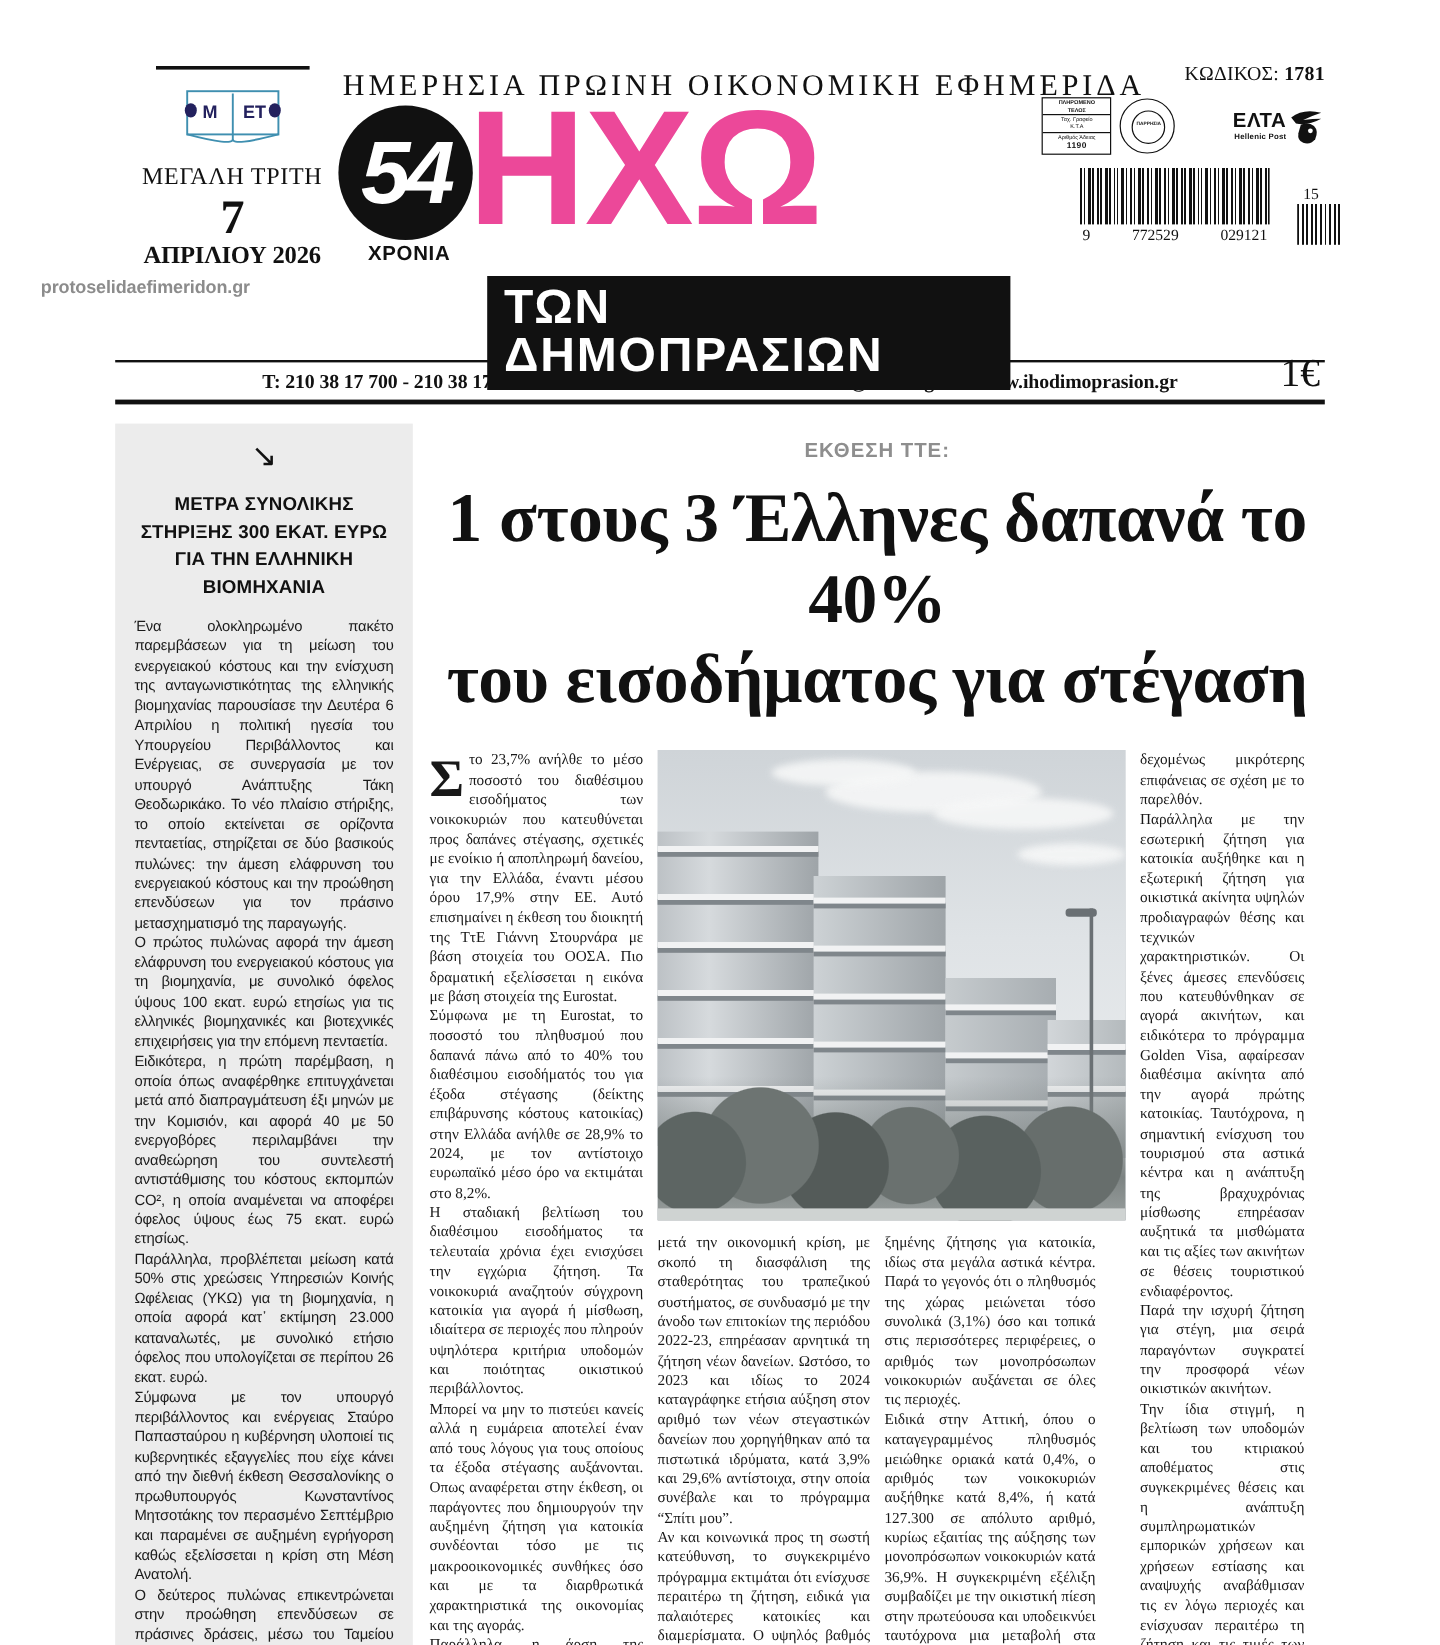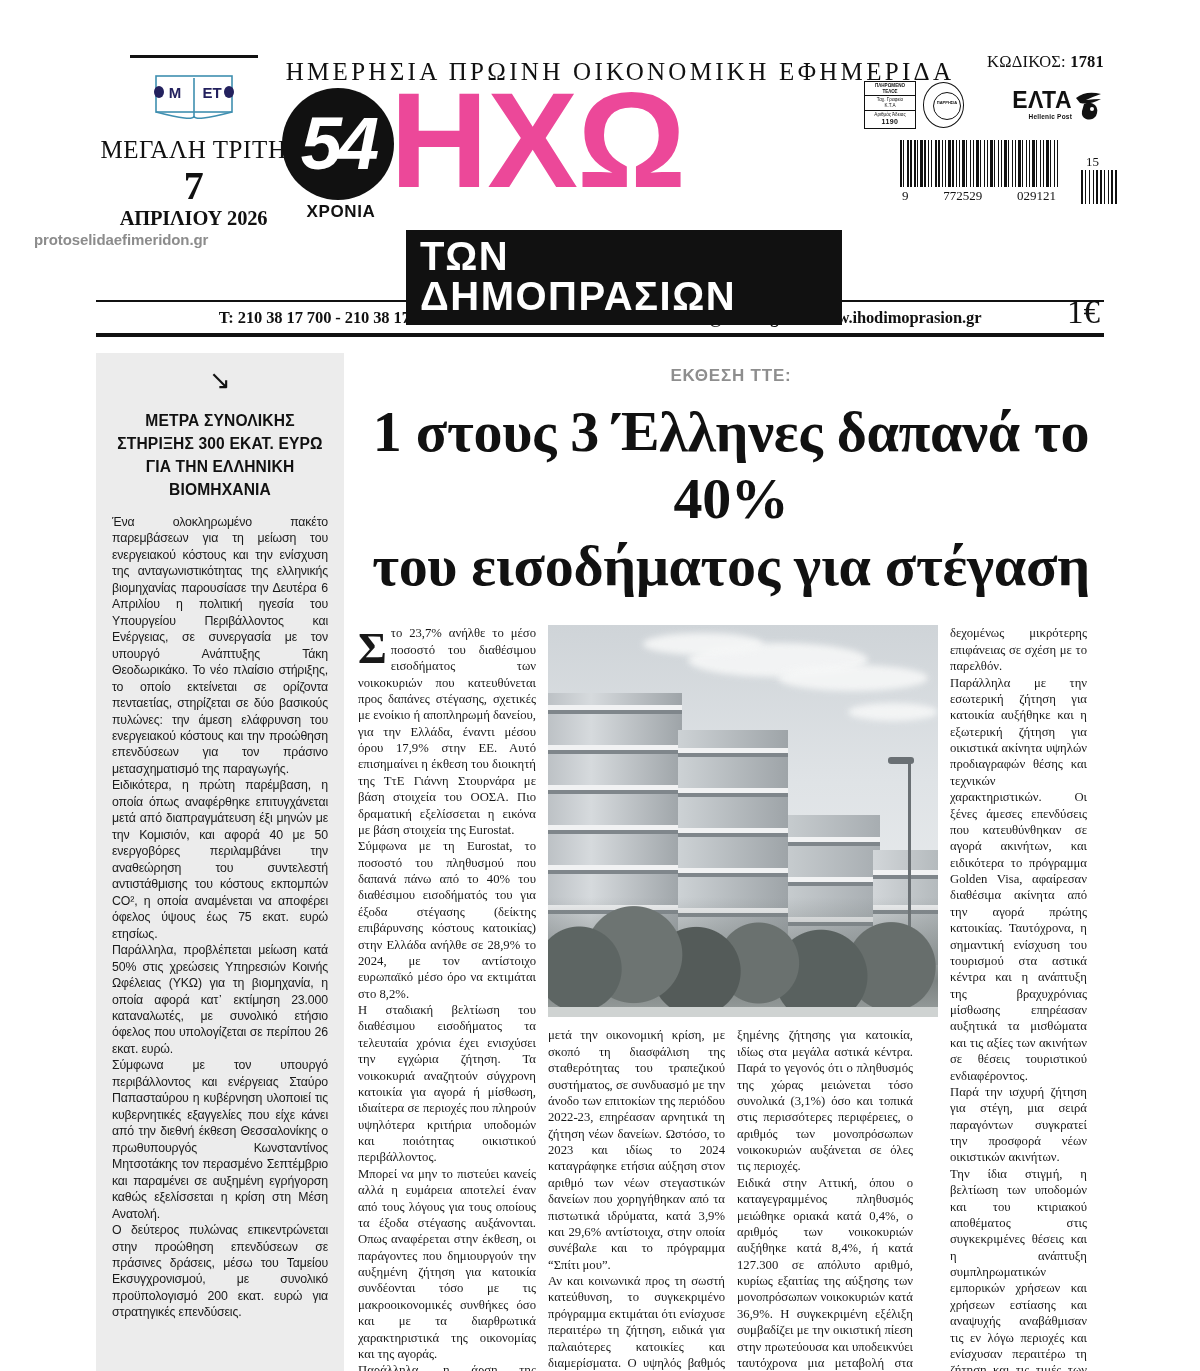--- a/index.html
+++ b/index.html
@@ -60,21 +60,21 @@
     height: 3px; background: #111;
     width: 128px; margin: 0 auto 12px auto;
   }
   .met-logo {
     width: 104px; height: 58px;
     margin: 0 auto 8px auto;
     position: relative;
   }
   .met-logo svg { display: block; }
   .weekday {
-    font-size: 25px;
+    font-size: 20px;
     letter-spacing: 0.6px;
     margin-top: 2px;
   }
   .daynum {
     font-size: 40px;
     font-weight: bold;
     line-height: 0.95;
     margin-top: 3px;
     letter-spacing: -0.5px;
   }
@@ -197,21 +197,21 @@
     font-size: 4px; font-weight: bold;
   }
   .elta {
     display: flex; align-items: center; gap: 2px;
   }
   .elta .txt {
     font-family: "Liberation Sans", sans-serif;
     font-weight: bold;
     line-height: 1;
   }
-  .elta .txt .b { font-size: 23px; letter-spacing: 0.5px; margin-left: 41px;}
+  .elta .txt .b { font-size: 17px; letter-spacing: 0.5px; margin-left: 41px;}
   .elta .txt .s { font-size: 6.5px; letter-spacing: .2px; display:block; margin-top:2px;}
 
   .barcode-area {
     margin-top: 11px;
     display: flex;
     justify-content: flex-end;
     align-items: flex-end;
     gap: 8px;
   }
   .bc-main { width: 158px; }
@@ -506,20 +506,21 @@
     <div class="rule-thick"></div>
   </div>
 
   <div class="content">
 
     <div class="sidebar">
       <div class="arrow-down">↘</div>
       <div class="side-title">ΜΕΤΡΑ ΣΥΝΟΛΙΚΗΣ ΣΤΗΡΙΞΗΣ 300 ΕΚΑΤ. ΕΥΡΩ ΓΙΑ ΤΗΝ ΕΛΛΗΝΙΚΗ ΒΙΟΜΗΧΑΝΙΑ</div>
       <div class="side-body">
         <p>Ένα ολοκληρωμένο πακέτο παρεμβάσεων για τη μείωση του ενεργειακού κόστους και την ενίσχυση της ανταγωνιστικότητας της ελληνικής βιομηχανίας παρουσίασε την Δευτέρα 6 Απριλίου η πολιτική ηγεσία του Υπουργείου Περιβάλλοντος και Ενέργειας, σε συνεργασία με τον υπουργό Ανάπτυξης Τάκη Θεοδωρικάκο. Το νέο πλαίσιο στήριξης, το οποίο εκτείνεται σε ορίζοντα πενταετίας, στηρίζεται σε δύο βασικούς πυλώνες: την άμεση ελάφρυνση του ενεργειακού κόστους και την προώθηση επενδύσεων για τον πράσινο μετασχηματισμό της παραγωγής.</p>
+        <p>Ο πρώτος πυλώνας αφορά την άμεση ελάφρυνση του ενεργειακού κόστους για τη βιομηχανία, με συνολικό όφελος ύψους 100 εκατ. ευρώ ετησίως για τις ελληνικές βιομηχανικές και βιοτεχνικές επιχειρήσεις για την επόμενη πενταετία.</p>
         <p>Ειδικότερα, η πρώτη παρέμβαση, η οποία όπως αναφέρθηκε επιτυγχάνεται μετά από διαπραγμάτευση έξι μηνών με την Κομισιόν, και αφορά 40 με 50 ενεργοβόρες περιλαμβάνει την αναθεώρηση του συντελεστή αντιστάθμισης του κόστους εκπομπών CO², η οποία αναμένεται να αποφέρει όφελος ύψους έως 75 εκατ. ευρώ ετησίως.</p>
         <p>Παράλληλα, προβλέπεται μείωση κατά 50% στις χρεώσεις Υπηρεσιών Κοινής Ωφέλειας (ΥΚΩ) για τη βιομηχανία, η οποία αφορά κατ᾽ εκτίμηση 23.000 καταναλωτές, με συνολικό ετήσιο όφελος που υπολογίζεται σε περίπου 26 εκατ. ευρώ.</p>
         <p>Σύμφωνα με τον υπουργό περιβάλλοντος και ενέργειας Σταύρο Παπασταύρου η κυβέρνηση υλοποιεί τις κυβερνητικές εξαγγελίες που είχε κάνει από την διεθνή έκθεση Θεσσαλονίκης ο πρωθυπουργός Κωνσταντίνος Μητσοτάκης τον περασμένο Σεπτέμβριο και παραμένει σε αυξημένη εγρήγορση καθώς εξελίσσεται η κρίση στη Μέση Ανατολή.</p>
         <p>Ο δεύτερος πυλώνας επικεντρώνεται στην προώθηση επενδύσεων σε πράσινες δράσεις, μέσω του Ταμείου Εκσυγχρονισμού, με συνολικό προϋπολογισμό 200 εκατ. ευρώ για στρατηγικές επενδύσεις.</p>
 
       </div>
     </div>
 
     <div class="main">
       <div class="eyebrow">ΕΚΘΕΣΗ ΤΤΕ:</div>

